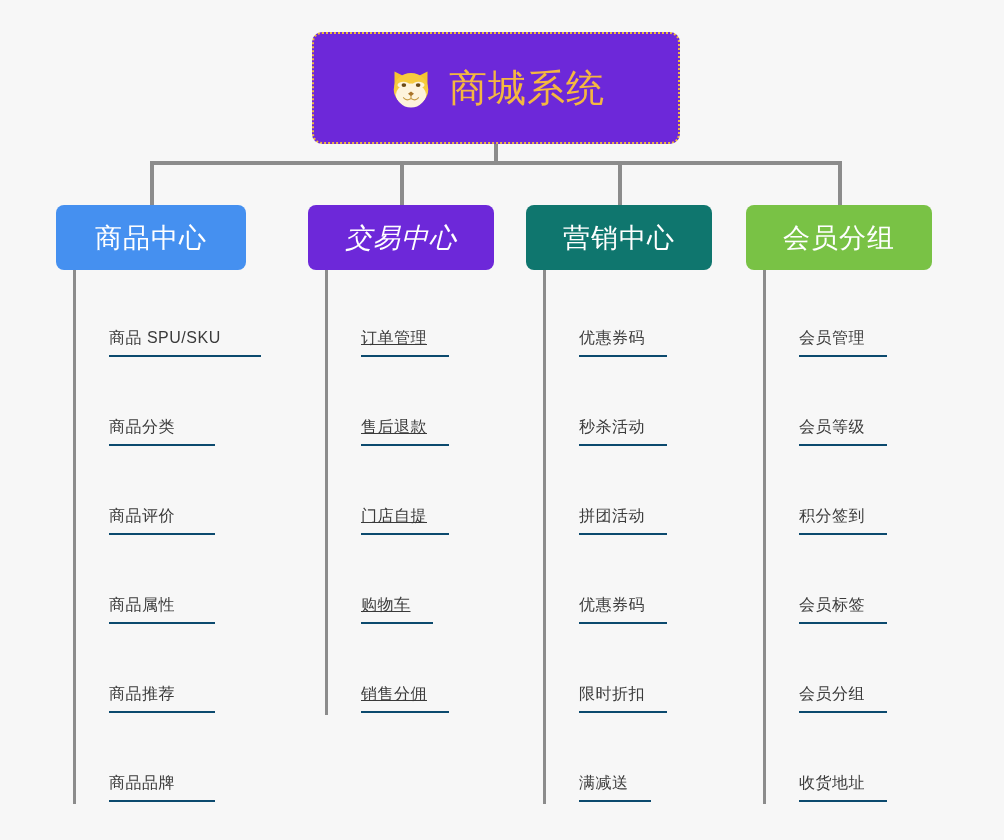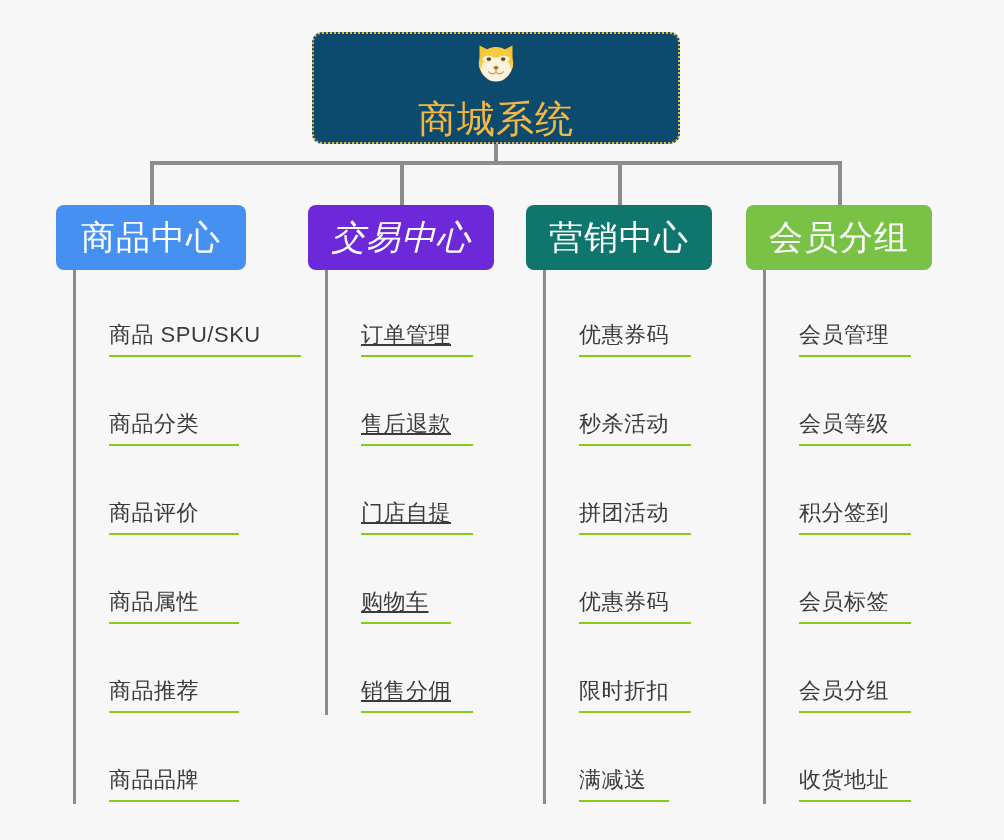--- a/index.html
+++ b/index.html
@@ -23,28 +23,27 @@
   }
 
   
   .root-node {
     position: absolute;
     left: 312px;
     top: 32px;
     width: 368px;
     height: 112px;
     box-sizing: border-box;
-    background: #0c4a6e;
+    background: #6d28d9;
     border: 2px dotted #f0b93c;
     border-radius: 10px;
     display: flex;
     align-items: center;
     justify-content: center;
     gap: 14px;
-    flex-direction: column;
   }
   .root-title {
     color: #f4b740;
     font-size: 38px;
     line-height: 1;
     letter-spacing: 1px;
     white-space: nowrap;
   }
   .shiba-icon {
     width: 48px;
@@ -97,21 +96,21 @@
   .column.col2 { left: 526px; width: 186px; }
   .column.col3 { left: 746px; width: 186px; }
 
   .cat-box {
     height: 65px;
     border-radius: 8px;
     display: flex;
     align-items: center;
     justify-content: center;
     color: #ffffff;
-    font-size: 34px;
+    font-size: 27px;
     letter-spacing: 1px;
     white-space: nowrap;
   }
   .cat-box.blue   { background: #4590f0; }
   .cat-box.red    { background: #6d28d9; font-style: italic; }
   .cat-box.orange { background: #0f766e; }
   .cat-box.green  { background: #79c245; }
 
   
   .leaf-list {
@@ -123,26 +122,26 @@
   .leaf-item {
     height: 89px;
     box-sizing: border-box;
     display: flex;
     align-items: flex-end;
     padding-left: 33px;
     padding-bottom: 2px;
   }
   .leaf-label {
     display: inline-block;
-    font-size: 22px;
+    font-size: 16px;
     color: #3b3b3b;
     line-height: 1.25;
     white-space: nowrap;
     padding: 0 14px 7px 0;
-    border-bottom: 2px solid #84cc16;
+    border-bottom: 2px solid #0c4a6e;
     letter-spacing: 0.5px;
     margin-top: 28px;
   }
   
   .column.col0 .leaf-label { padding-right: 40px; }
   .column.col1 .leaf-label { padding-right: 22px; text-decoration: underline; }
   .column.col2 .leaf-label { padding-right: 22px; }
   .column.col3 .leaf-label { padding-right: 22px; }
 </style>
 </head>

